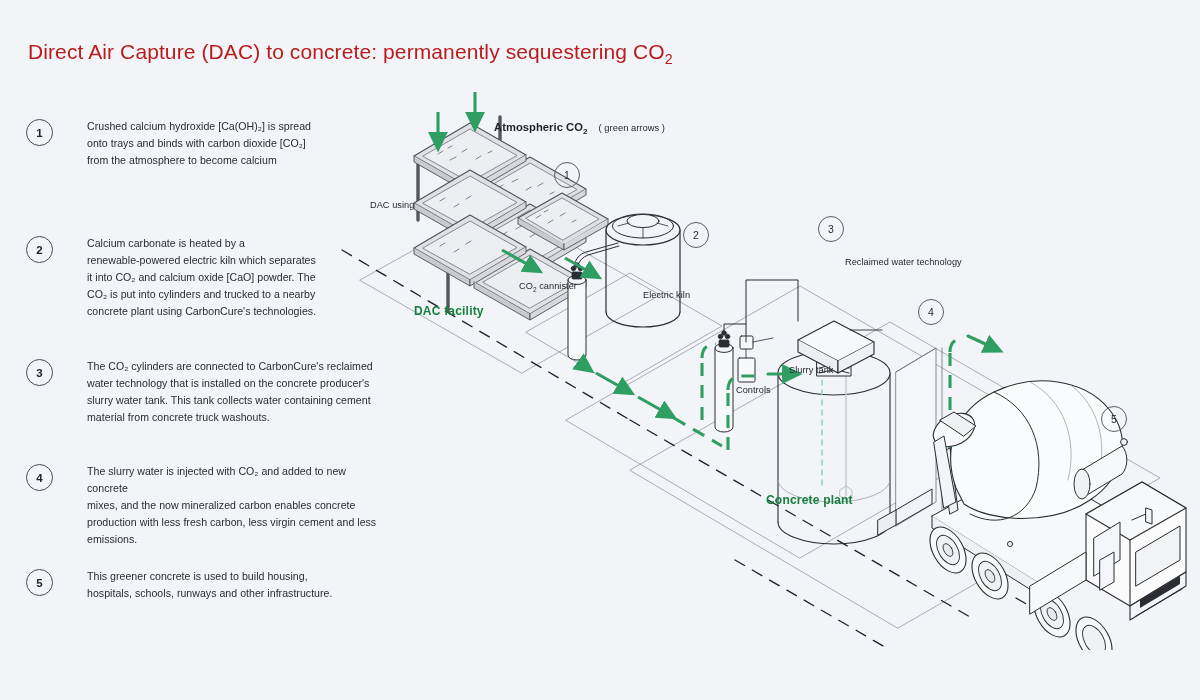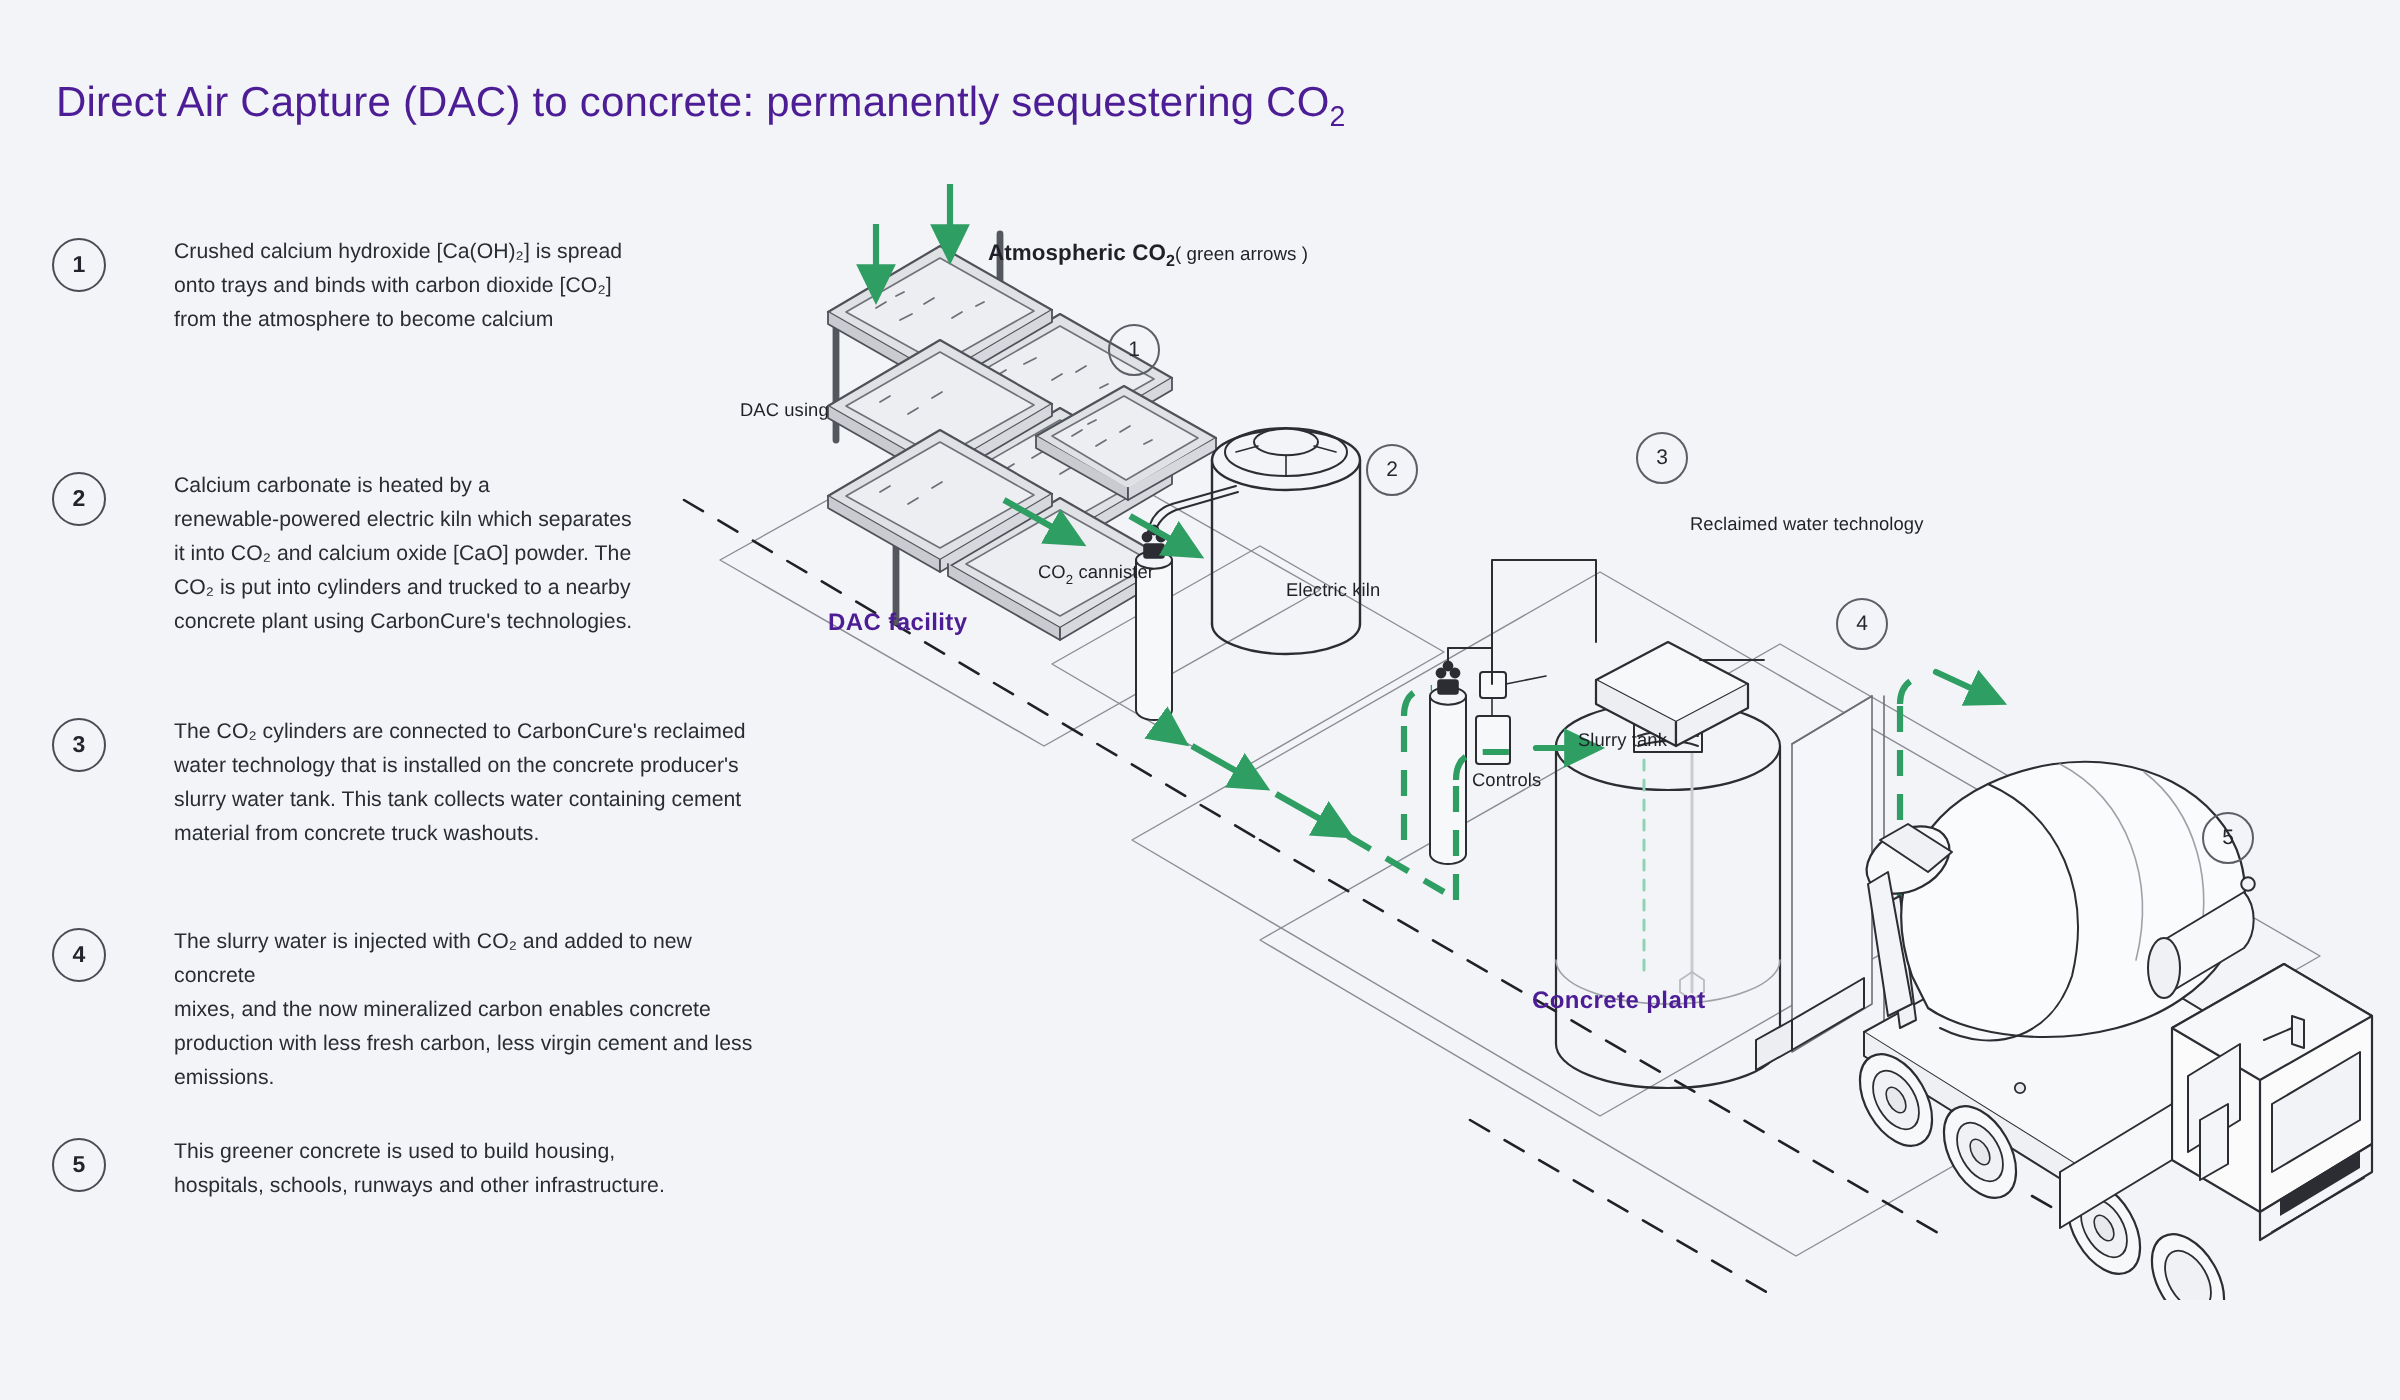--- a/index.html
+++ b/index.html
@@ -18,21 +18,21 @@
   }
 
   
   .page-title {
     position: absolute;
     left: 28px;
     top: 40px;
     font-size: 21px;
     font-weight: 400;
     letter-spacing: 0.1px;
-    color: #4c1d95;
+    color: #b91c1c;
     white-space: nowrap;
   }
   .page-title sub { font-size: 0.68em; }
 
   
   .steps {
     position: absolute;
     left: 26px;
     top: 118px;
     width: 360px;
@@ -80,30 +80,31 @@
     font-size: 9.2px;
     color: #1f2127;
     white-space: nowrap;
     letter-spacing: 0.05px;
   }
   .lbl sub { font-size: 0.72em; }
   .lbl-zone {
     font-size: 12px;
     font-weight: 700;
     letter-spacing: 0.2px;
-    color: #4c1d95;
+    color: #15803d;
   }
   .lbl-atm {
     font-size: 11.2px;
     font-weight: 700;
   }
   .lbl-atm .sub-note {
     font-weight: 400;
     font-size: 9.4px;
     letter-spacing: 0.02px;
+    margin-left: 11px;
   }
 
   
   .marker {
     position: absolute;
     width: 24px;
     height: 24px;
     border: 1px solid #5c5e66;
     border-radius: 50%;
     display: flex;

